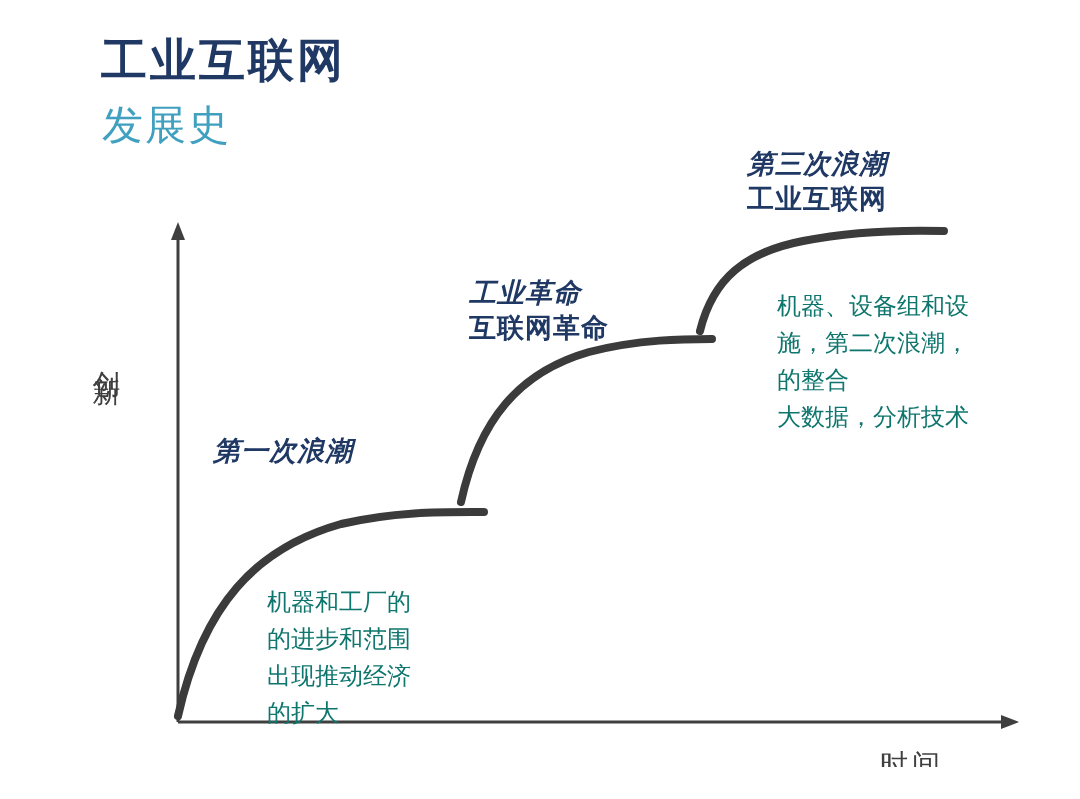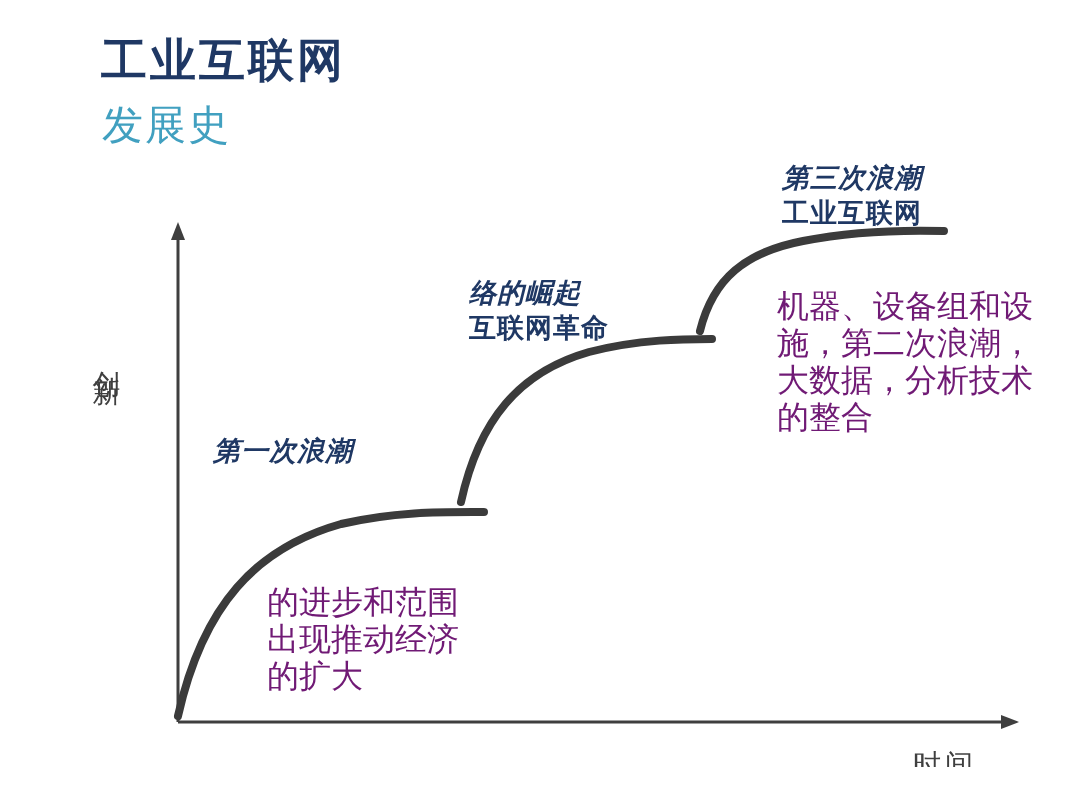--- a/index.html
+++ b/index.html
@@ -48,25 +48,25 @@
     font-family: "Liberation Serif", "DejaVu Serif", serif;
     letter-spacing: 1px;
   }
   .wave-label .wave-name {
     font-weight: bold;
     font-family: "Liberation Sans", "DejaVu Sans", sans-serif;
     letter-spacing: 1px;
   }
   #wave1-label { left: 172px; top: 434px; }
   #wave2-label { left: 428px; top: 276px; }
-  #wave3-label { left: 706px; top: 161px; width: 210px; text-align: center; }
+  #wave3-label { left: 706px; top: 147px; width: 210px; }
 
   .wave-desc {
-    color: #701a75;
-    font-size: 32px;
+    color: #0f766e;
+    font-size: 24px;
     line-height: 37px;
     font-family: "Liberation Serif", "DejaVu Serif", serif;
     white-space: nowrap;
   }
   #wave1-desc { left: 226px; top: 584px; }
   #wave2-desc { left: 508px; top: 416px; }
   #wave3-desc { left: 736px; top: 288px; }
 
   .axis-label {
     color: #3F3F3F;
@@ -74,21 +74,21 @@
     font-family: "Liberation Serif", "DejaVu Serif", serif;
   }
   #y-axis-label {
     left: 46px;
     top: 348px;
     writing-mode: vertical-rl;
     text-orientation: upright;
     letter-spacing: 6px;
   }
   #x-axis-label {
-    left: 872px;
+    left: 839px;
     top: 746px;
     letter-spacing: 4px;
     text-align: center;
   }
 
   #chart-svg {
     left: 0;
     top: 0;
   }
 </style>
@@ -117,34 +117,35 @@
     <path d="M50,806 L82,786 L116,801" fill="none" stroke="#16243F" stroke-width="13"></path>
   </svg>
 
   <div id="y-axis-label" class="abs axis-label">创新</div>
   <div id="x-axis-label" class="abs axis-label">时间</div>
 
   <div id="wave1-label" class="abs wave-label">
     <div class="wave-title">第一次浪潮</div>
   </div>
   <div id="wave1-desc" class="abs wave-desc">
+    <div>机器和工厂的</div>
     <div>的进步和范围</div>
     <div>出现推动经济</div>
     <div>的扩大</div>
   </div>
 
   <div id="wave2-label" class="abs wave-label">
-    <div class="wave-title">络的崛起</div>
+    <div class="wave-title">工业革命</div>
     <div class="wave-name">互联网革命</div>
   </div>
 
   <div id="wave3-label" class="abs wave-label">
     <div class="wave-title">第三次浪潮</div>
     <div class="wave-name">工业互联网</div>
   </div>
   <div id="wave3-desc" class="abs wave-desc">
     <div>机器、设备组和设</div>
     <div>施，第二次浪潮，</div>
+    <div>的整合</div>
     <div>大数据，分析技术</div>
-    <div>的整合</div>
   </div>
 
 </div>
 
 </body></html>

